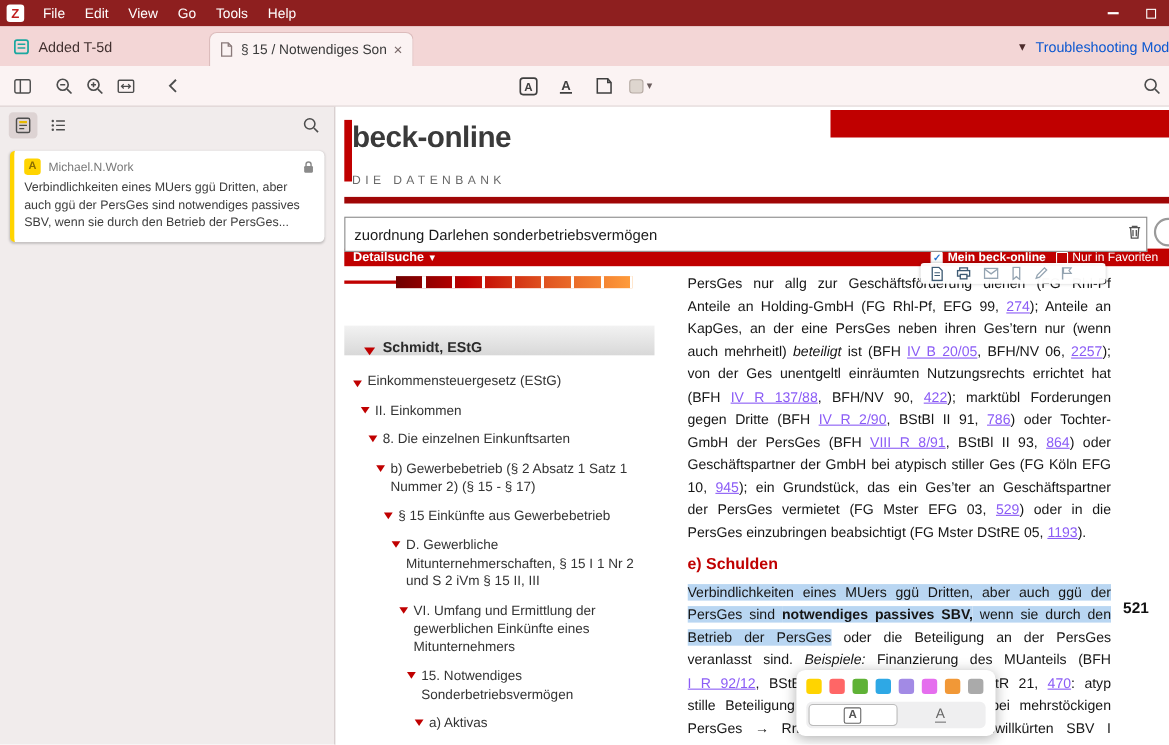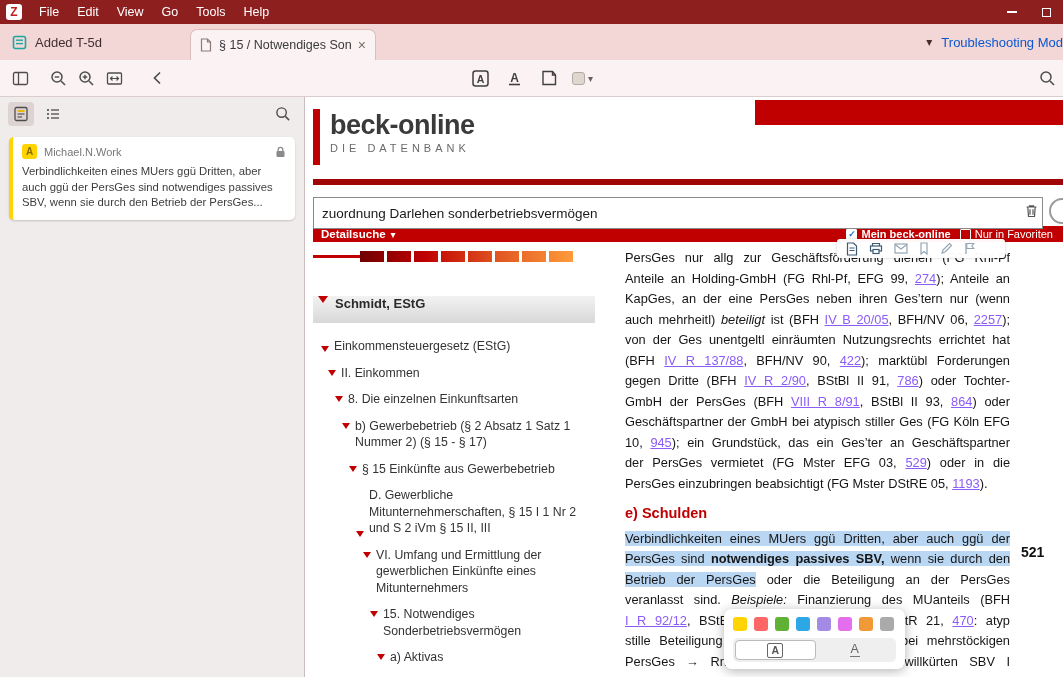--- a/index.html
+++ b/index.html
@@ -45,24 +45,24 @@
 .anno-card{margin:6px 9px;background:#fff;border-radius:5px;border-left:4px solid #ffd400;box-shadow:0 1px 2px rgba(0,0,0,.18);padding:7px 9px 9px}
 .card-head{display:flex;align-items:center;gap:7px}
 .hl-chip{width:15px;height:15px;border-radius:3px;background:#ffd400;color:#8a6d00;font-size:10px;font-weight:bold;display:flex;align-items:center;justify-content:center}
 .card-author{font-size:11px;color:#777;flex:1}
 .card-quote{margin-top:5px;font-size:11.3px;line-height:15.5px;color:#3d3d3d;display:-webkit-box;-webkit-line-clamp:3;-webkit-box-orient:vertical;overflow:hidden}
 
 
 .viewer{flex:1;background:#fff;position:relative;overflow:hidden}
 .bo-page{position:relative;height:100%;padding:3px 0 0 8px}
 .bo-header{height:79px;position:relative}
-.bo-logo{display:flex;gap:10px;padding-top:9px}
+.bo-logo{display:flex;padding-top:9px}
 .logo-bar{width:7px;height:56px;background:#c00000}
 .logo-title{font-size:27px;font-weight:bold;color:#3a3a3a;line-height:32px;letter-spacing:-0.5px}
-.logo-sub{font-size:11px;letter-spacing:4px;color:#6a6a6a;margin-top:1px}
+.logo-sub{font-size:11px;letter-spacing:4px;color:#6a6a6a;margin-top:17px}
 .bo-redblock{position:absolute;top:0;right:0;width:308px;height:25px;background:#c00000}
 .bo-rule{height:6px;background:#a00606}
 .bo-searchrow{position:relative;margin-top:12px;height:28px}
 .bo-search-input{width:730px;height:32px;border:1px solid #8a8a8a;font-size:13.5px;padding:0 30px 0 8px;color:#1a1a1a;background:#fff;font-family:"Liberation Sans",sans-serif}
 .trash-btn{position:absolute;left:712px;top:7px;display:flex}
 .search-circle{position:absolute;left:736px;top:1px;width:26px;height:26px;border:2px solid #9a9a9a;border-radius:50%}
 .bo-redbar{margin-top:1px;height:16px;background:#c00000;display:flex;align-items:center;padding:0 8px;gap:5px}
 .detail-label{color:#fff;font-weight:bold;font-size:11.5px}
 .detail-chevron{color:#fff;font-size:10px}
 .redbar-opts{margin-left:auto;display:flex;align-items:center;gap:9px;padding-right:2px}
@@ -71,21 +71,21 @@
 .cb.checked{background:#fff}
 .opt-label{color:#fff;font-size:11px}
 .opt-label.bold{font-weight:bold}
 
 .bo-cols{display:flex;margin-top:2px}
 .bo-toc{width:282px;flex:0 0 auto}
 .toc-banner{position:relative;height:13px;margin-top:6px}
 .banner-line{position:absolute;left:0;top:5px;width:47px;height:3px;background:#c00000}
 .banner-bar{position:absolute;left:47px;top:1px;width:215px;height:11px;background:linear-gradient(90deg,#700000,#c00000 30%,#e25822 65%,#ff9d3c)}
 .banner-bar::after{content:"";position:absolute;inset:0;background:repeating-linear-gradient(90deg,transparent 0 24px,#fff 24px 27px)}
-.toc-header{margin-top:33px;height:27px;background:linear-gradient(#f2f2f2,#d8d8d8);display:flex;align-items:flex-start;gap:7px;padding:0 5px;font-size:13px;font-weight:bold;color:#2a2a2a}
+.toc-header{margin-top:33px;height:27px;background:linear-gradient(#f2f2f2,#d8d8d8);display:flex;align-items:flex-end;gap:7px;padding:0 18px;font-size:13px;font-weight:bold;color:#2a2a2a}
 .hchev{width:0;height:0;border-left:5px solid transparent;border-right:5px solid transparent;border-top:7px solid #c00000}
 .toc-list{padding-top:10px}
 .toc-item{display:flex;gap:5px;padding-top:5px;padding-bottom:5px;padding-right:8px;font-size:12.3px;line-height:16.5px;color:#333;cursor:default}
 .tchev{flex:0 0 auto;width:0;height:0;border-left:4px solid transparent;border-right:4px solid transparent;border-top:6px solid #c00000;margin-top:5px}
 
 .bo-text{width:385px;margin-left:30px;padding-top:4px;font-size:12.8px;line-height:20.5px;color:#151515}
 .tline{white-space:nowrap;overflow:hidden;text-align:justify;text-align-last:justify}
 .tline.last{text-align-last:left}
 .s-l{color:#8b5cf6;text-decoration:underline}
 .s-b{font-weight:bold}
@@ -330,21 +330,21 @@
                   <span>8. Die einzelnen Einkunftsarten</span>
                 </div>
                 <div class="toc-item" style="padding-left: 29px;">
                   <span class="tchev"></span>
                   <span>b) Gewerbebetrieb (§ 2 Absatz 1 Satz 1 Nummer 2) (§ 15 - § 17)</span>
                 </div>
                 <div class="toc-item" style="padding-left: 36px; text-align: right;">
                   <span class="tchev"></span>
                   <span>§ 15 Einkünfte aus Gewerbebetrieb</span>
                 </div>
-                <div class="toc-item" style="padding-left: 43px; align-items: flex-end;">
+                <div class="toc-item" style="padding-left: 43px;">
                   <span class="tchev"></span>
                   <span>D. Gewerbliche Mitunternehmerschaften, § 15 I 1 Nr 2 und S 2 iVm § 15 II, III</span>
                 </div>
                 <div class="toc-item" style="padding-left: 50px;">
                   <span class="tchev"></span>
                   <span>VI. Umfang und Ermittlung der gewerblichen Einkünfte eines Mitunternehmers</span>
                 </div>
                 <div class="toc-item" style="padding-left: 57px;">
                   <span class="tchev"></span>
                   <span>15. Notwendiges Sonderbetriebsvermögen</span>

